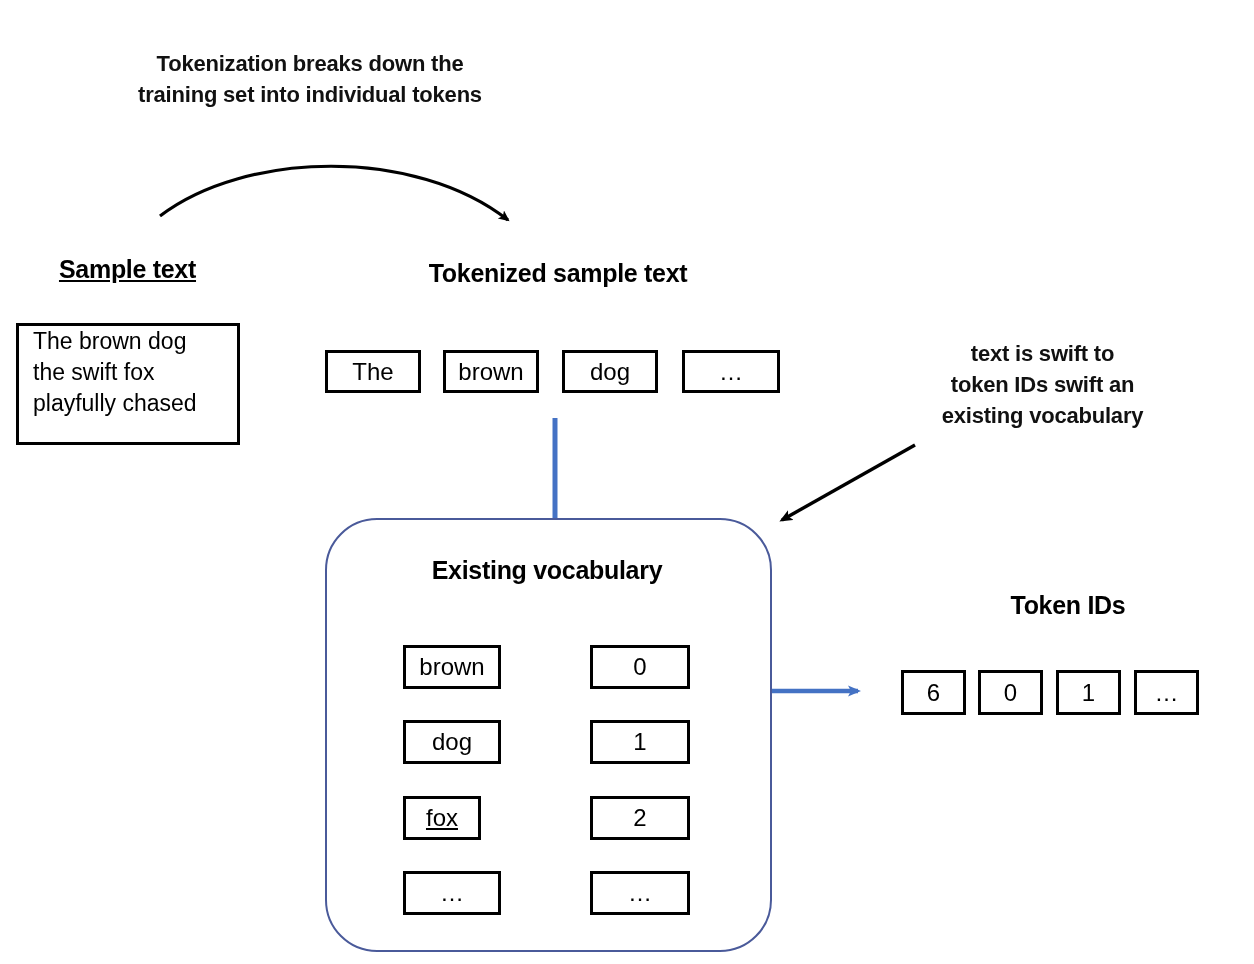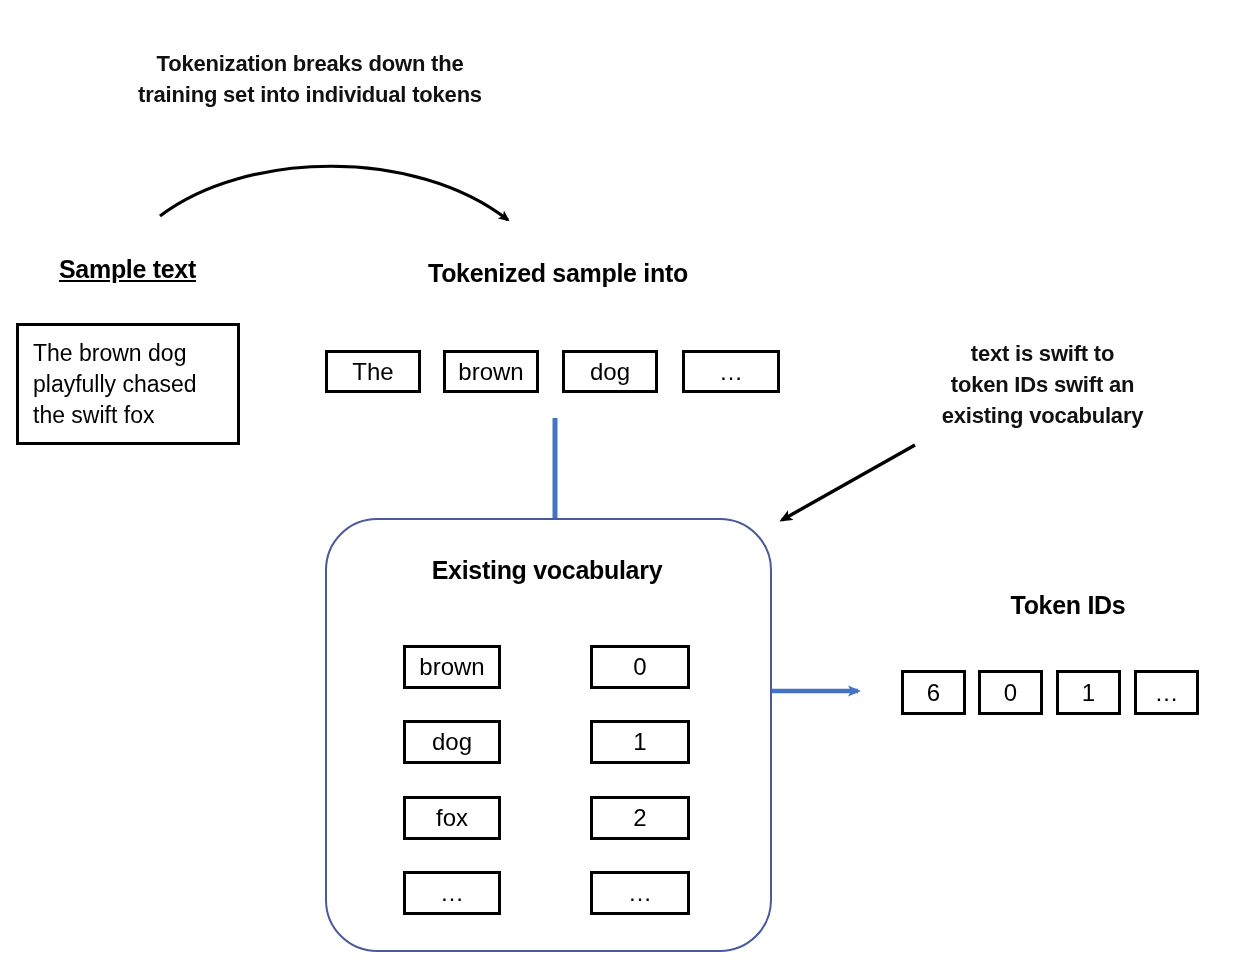--- a/index.html
+++ b/index.html
@@ -51,21 +51,21 @@
     line-height: 1;
     color: #000000;
   }
   .sample-box {
     box-sizing: border-box;
     border: 3px solid #000000;
     background: #ffffff;
     font-size: 23px;
     line-height: 31px;
     color: #000000;
-    padding: 12px 14px;
+    padding: 0 14px;
   }
 
   
   .vocab-container {
     box-sizing: border-box;
     border: 2px solid #4a5a9a;
     border-radius: 52px;
     background: #ffffff;
   }
 
@@ -123,44 +123,44 @@
 
   <div class="abs caption" style="left:80px; top:28px; width:460px;">
     <div>Tokenization breaks down the</div>
     <div>training set into individual tokens</div>
   </div>
 
   <div class="abs heading" style="left:10px; top:234px; width:235px;text-decoration:underline;">Sample text</div>
 
   <div class="abs sample-box" style="left:16px; top:303px; width:224px; height:122px;">
     <div>The brown dog</div>
+    <div>the swift fox</div>
     <div>playfully chased</div>
-    <div>the swift fox</div>
   </div>
 
-  <div class="abs heading" style="left:398px; top:238px; width:320px;">Tokenized sample into</div>
+  <div class="abs heading" style="left:398px; top:238px; width:320px;">Tokenized sample text</div>
 
   <div class="abs box" style="left:325px; top:330px; width:96px; height:43px;">The</div>
   <div class="abs box" style="left:443px; top:330px; width:96px; height:43px;">brown</div>
   <div class="abs box" style="left:562px; top:330px; width:96px; height:43px;">dog</div>
   <div class="abs box" style="left:682px; top:330px; width:98px; height:43px;">…</div>
 
   <div class="abs caption" style="left:905px; top:318px; width:275px;">
     <div>text is swift to</div>
     <div>token IDs swift an</div>
     <div>existing vocabulary</div>
   </div>
 
   <div class="abs vocab-container" style="left:325px; top:498px; width:447px; height:434px;"></div>
 
   <div class="abs heading" style="left:397px; top:535px; width:300px;">Existing vocabulary</div>
 
   <div class="abs box" style="left:403px; top:625px; width:98px; height:44px;">brown</div>
   <div class="abs box" style="left:403px; top:700px; width:98px; height:44px;">dog</div>
-  <div class="abs box" style="left:403px; top:776px; width:98px; height:44px;">fox</div>
+  <div class="abs box" style="left:403px; top:776px; width:78px; height:44px;text-decoration:underline;">fox</div>
   <div class="abs box" style="left:403px; top:851px; width:98px; height:44px;">…</div>
 
   <div class="abs box" style="left:590px; top:625px; width:100px; height:44px;">0</div>
   <div class="abs box" style="left:590px; top:700px; width:100px; height:44px;">1</div>
   <div class="abs box" style="left:590px; top:776px; width:100px; height:44px;">2</div>
   <div class="abs box" style="left:590px; top:851px; width:100px; height:44px;">…</div>
 
   <div class="abs heading" style="left:944px; top:570px; width:248px;">Token IDs</div>
 
   <div class="abs box" style="left:901px; top:650px; width:65px; height:45px;">6</div>

